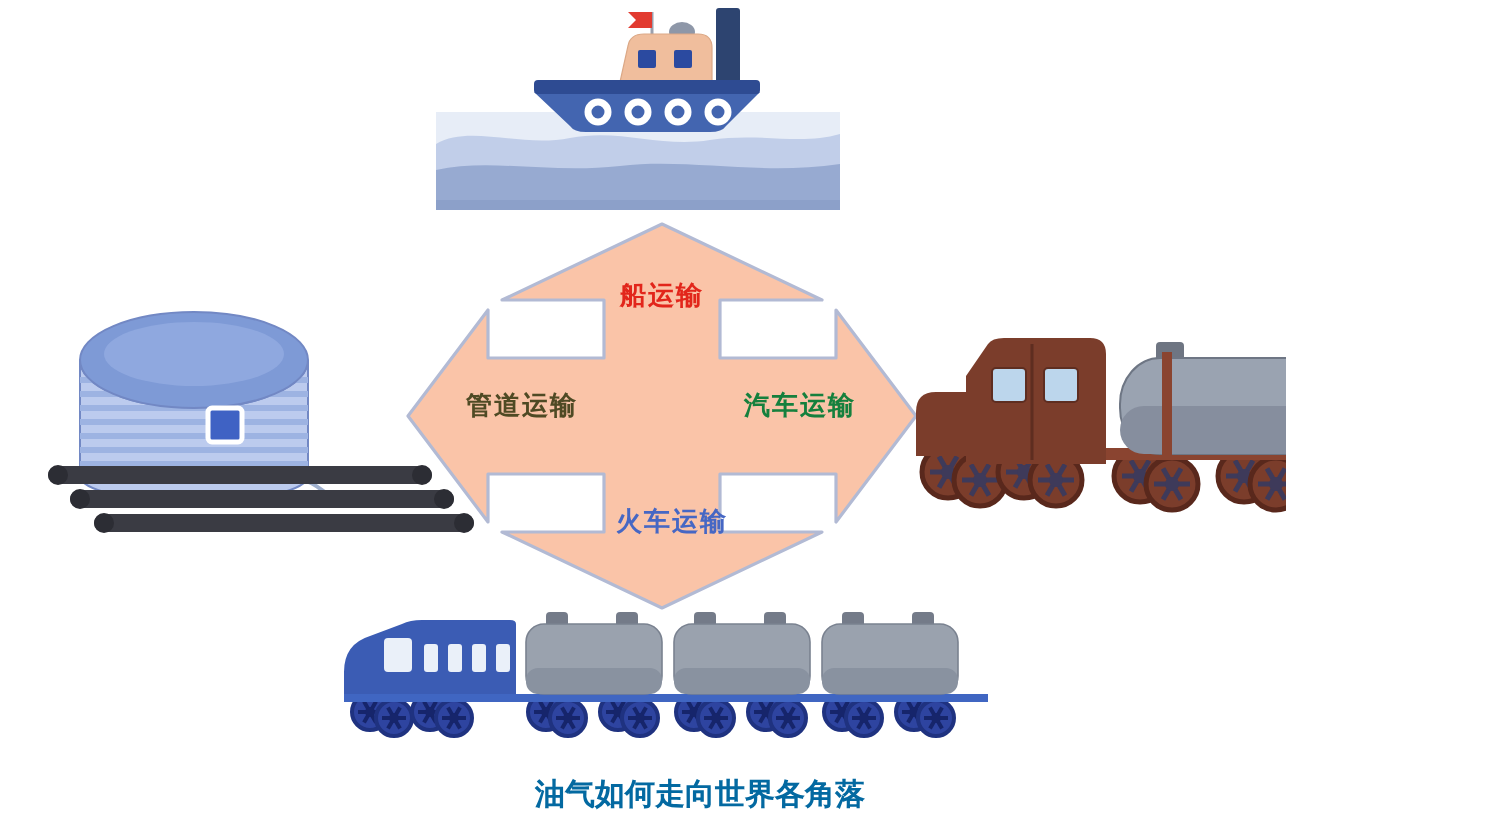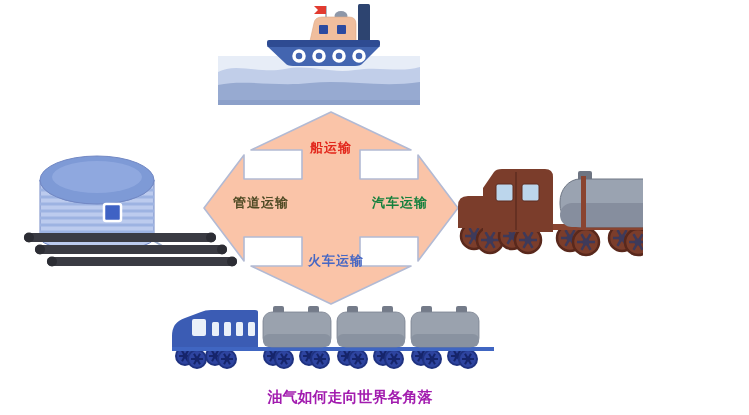--- a/index.html
+++ b/index.html
@@ -11,21 +11,21 @@
   .arrow-label{
     position:absolute; transform:translate(-50%,-50%);
     font-weight:bold; font-size:13px; letter-spacing:1px; white-space:nowrap;
   }
   .lbl-ship {color:#E2261B;}
   .lbl-pipe {color:#4F4A24;}
   .lbl-truck{color:#15803d;}
   .lbl-train{color:#4667C4;}
   .caption{
     position:absolute; left:350px; top:388px; transform:translateX(-50%);
-    font-weight:bold; font-size:15px; color:#a21caf; white-space:nowrap;
+    font-weight:bold; font-size:15px; color:#0369a1; white-space:nowrap;
   }
 </style>
 </head>
 <body>
 
 <div id="stage">
 
   <svg class="abs" style="left:215px;top:0;" width="210" height="108" viewBox="0 0 210 108">
 
     <rect x="3" y="56" width="202" height="49" fill="#E7EDF7"></rect>

